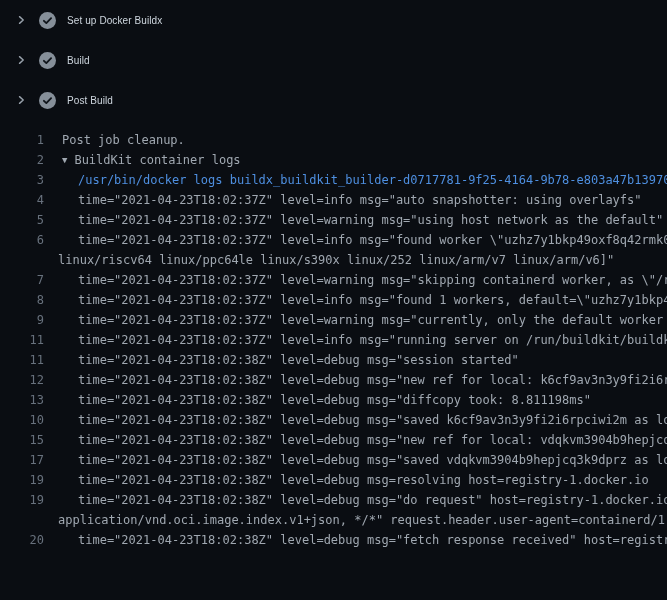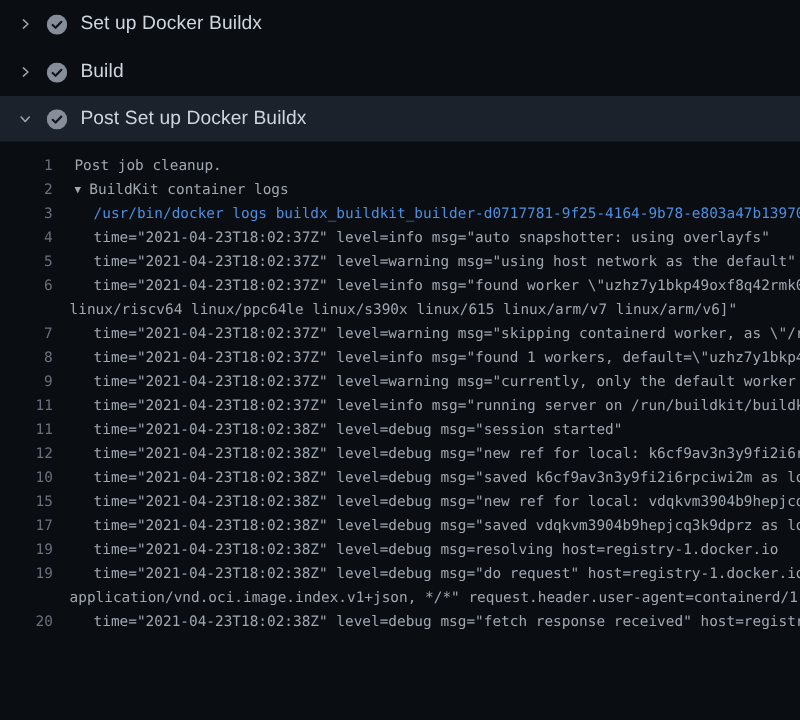--- a/index.html
+++ b/index.html
@@ -23,21 +23,21 @@
   .step{
     height:40px;display:flex;align-items:center;padding-left:14px;
     cursor:pointer;
   }
   .step.active{background:var(--active-row-bg);height:38px}
   .chev{width:14px;display:flex;align-items:center;justify-content:center;color:var(--chevron-color);flex-shrink:0}
   .chev svg{display:block}
   .chev.down svg{transform:rotate(90deg)}
   .check{margin-left:11px;display:flex;align-items:center;flex-shrink:0}
   .step-label{
-    margin-left:11px;color:var(--step-label-color);font-size:16px;
+    margin-left:11px;color:var(--step-label-color);font-size:10px;
     font-weight:500;letter-spacing:.1px;white-space:nowrap;
   }
   
   .log{
     padding-top:10px;
     font-family:"DejaVu Sans Mono","Liberation Mono",monospace;
     font-size:12px;color:var(--log-text-color);
   }
   .lrow{display:flex;height:20px;line-height:20px;align-items:stretch}
   .num{
@@ -80,35 +80,35 @@
     </span>
     <span class="check">
       <svg width="17" height="17" viewBox="0 0 16 16">
         <circle cx="8" cy="8" r="8" fill="var(--check-circle-color)"></circle>
         <path d="M4.6 8.3 L6.9 10.5 L11.4 5.8" fill="none" stroke="var(--check-mark-color)" stroke-width="1.7" stroke-linecap="round" stroke-linejoin="round"></path>
       </svg>
     </span>
     <span class="step-label">Build</span>
   </div>
 
-
-  <div class="step active">
-    <span class="chev down">
+  <div class="step">
+    <span class="chev">
       <svg width="12" height="12" viewBox="0 0 16 16">
         <path d="M6 3.5 L11 8 L6 12.5" fill="none" stroke="currentColor" stroke-width="1.8" stroke-linecap="round" stroke-linejoin="round"></path>
       </svg>
     </span>
     <span class="check">
       <svg width="17" height="17" viewBox="0 0 16 16">
         <circle cx="8" cy="8" r="8" fill="var(--check-circle-color)"></circle>
         <path d="M4.6 8.3 L6.9 10.5 L11.4 5.8" fill="none" stroke="var(--check-mark-color)" stroke-width="1.7" stroke-linecap="round" stroke-linejoin="round"></path>
       </svg>
     </span>
-    <span class="step-label">Post Set up Docker Buildx</span>
-  </div>
+    <span class="step-label">Post Build</span>
+  </div>
+
 </div>
   <div id="log" class="log">
   <div class="lrow k-base">
     <span class="num">1</span>
     <span class="txt">Post job cleanup.</span>
   </div>
 
   <div class="lrow k-group-header">
     <span class="num">2</span>
     <span class="txt"><span class="tri">▼</span><span>BuildKit container logs</span></span>
@@ -129,21 +129,21 @@
     <span class="txt">time="2021-04-23T18:02:37Z" level=warning msg="using host network as the default"</span>
   </div>
 
   <div class="lrow k-group">
     <span class="num">6</span>
     <span class="txt">time="2021-04-23T18:02:37Z" level=info msg="found worker \"uzhz7y1bkp49oxf8q42rmk0xj</span>
   </div>
 
   <div class="lrow k-wrap">
     <span class="num"></span>
-    <span class="txt">linux/riscv64 linux/ppc64le linux/s390x linux/615 linux/arm/v7 linux/arm/v6]"</span>
+    <span class="txt">linux/riscv64 linux/ppc64le linux/s390x linux/252 linux/arm/v7 linux/arm/v6]"</span>
   </div>
 
   <div class="lrow k-group">
     <span class="num">7</span>
     <span class="txt">time="2021-04-23T18:02:37Z" level=warning msg="skipping containerd worker, as \"/run</span>
   </div>
 
   <div class="lrow k-group">
     <span class="num">8</span>
     <span class="txt">time="2021-04-23T18:02:37Z" level=info msg="found 1 workers, default=\"uzhz7y1bkp49o</span>
@@ -162,20 +162,24 @@
   <div class="lrow k-group">
     <span class="num">11</span>
     <span class="txt">time="2021-04-23T18:02:38Z" level=debug msg="session started"</span>
   </div>
 
   <div class="lrow k-group">
     <span class="num">12</span>
     <span class="txt">time="2021-04-23T18:02:38Z" level=debug msg="new ref for local: k6cf9av3n3y9fi2i6rpc</span>
   </div>
 
+  <div class="lrow k-group">
+    <span class="num">13</span>
+    <span class="txt">time="2021-04-23T18:02:38Z" level=debug msg="diffcopy took: 8.811198ms"</span>
+  </div>
 
   <div class="lrow k-group">
     <span class="num">10</span>
     <span class="txt">time="2021-04-23T18:02:38Z" level=debug msg="saved k6cf9av3n3y9fi2i6rpciwi2m as loca</span>
   </div>
 
   <div class="lrow k-group">
     <span class="num">15</span>
     <span class="txt">time="2021-04-23T18:02:38Z" level=debug msg="new ref for local: vdqkvm3904b9hepjcq3k</span>
   </div>

